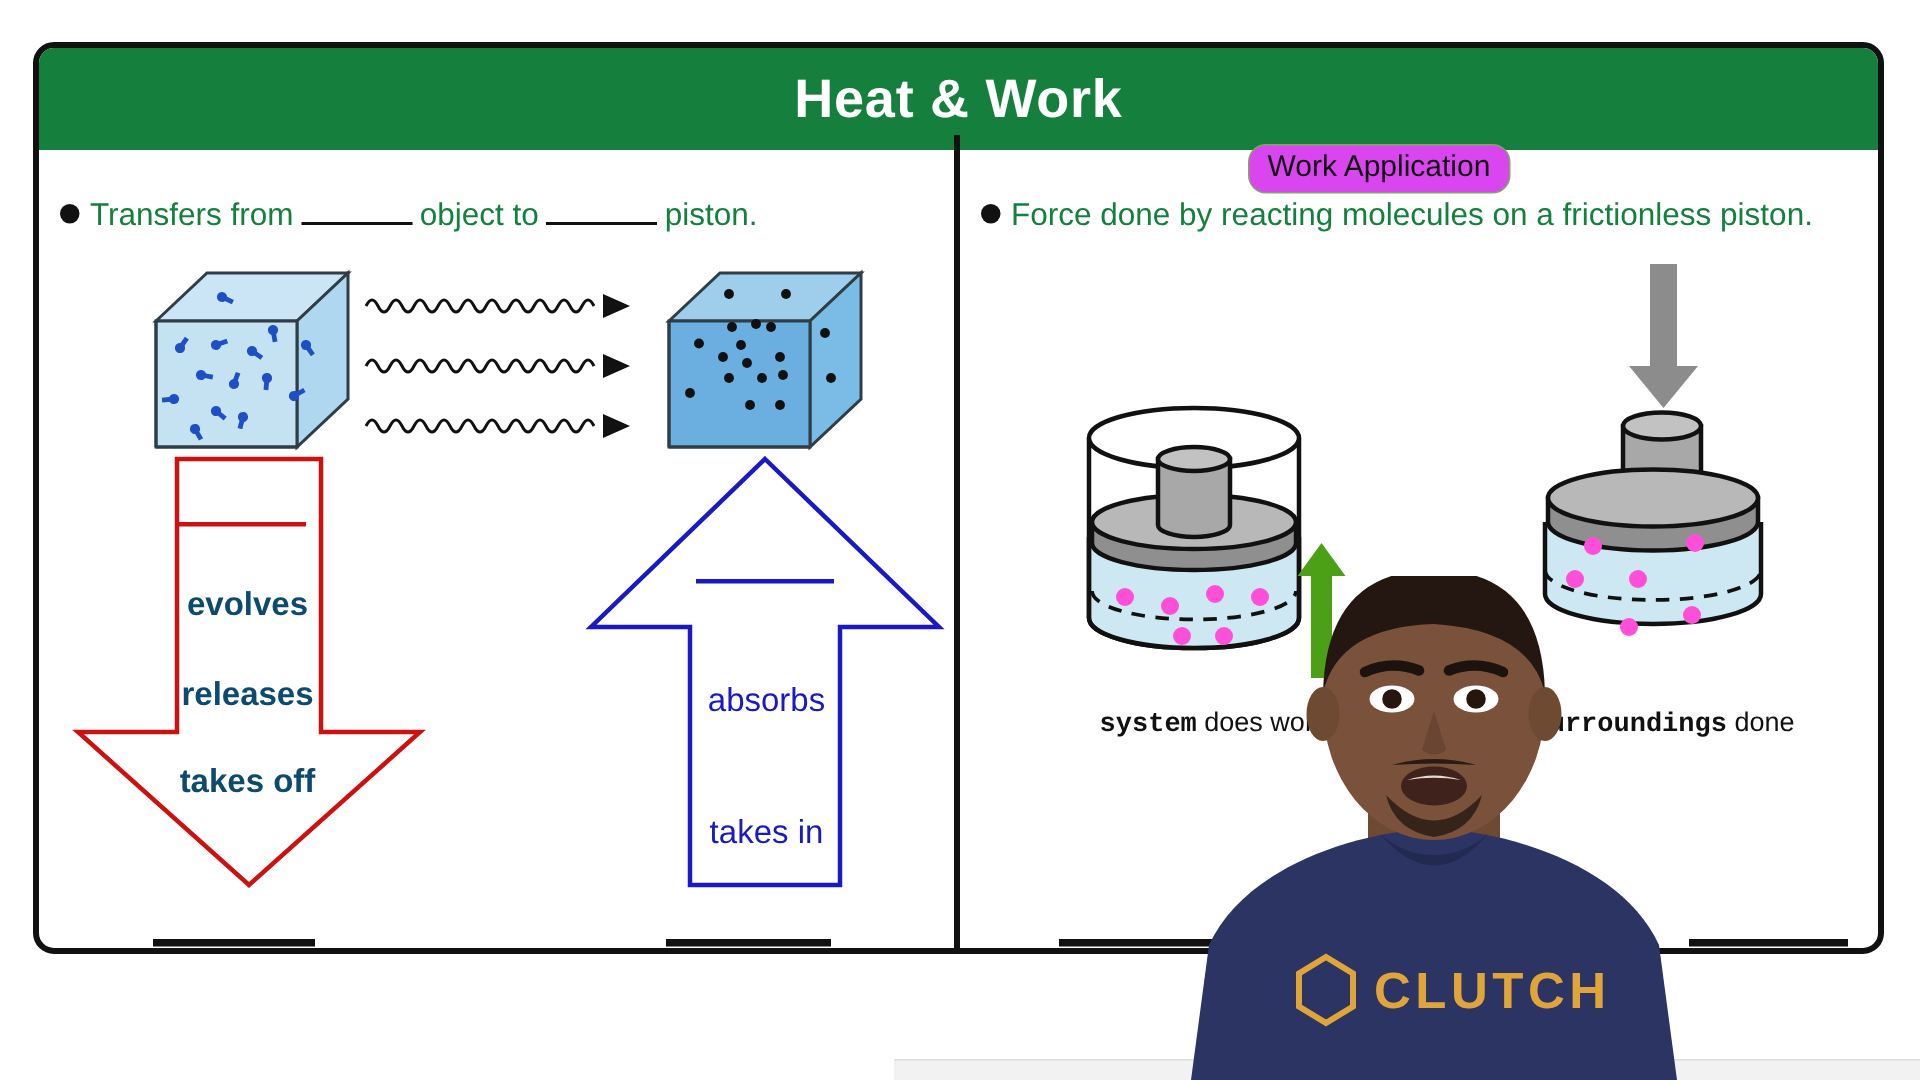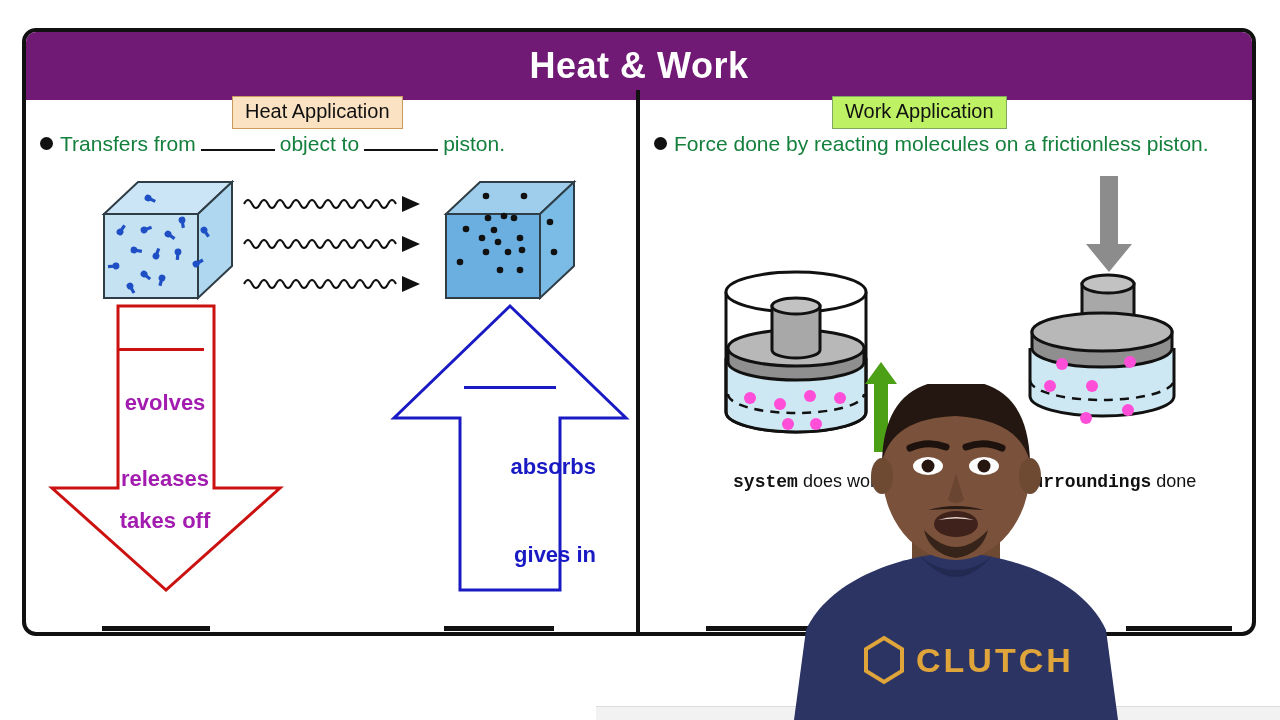--- a/index.html
+++ b/index.html
@@ -29,21 +29,21 @@
     overflow: hidden;
   }
 
   
   #title-banner {
     position: absolute;
     left: 0;
     top: 0;
     width: 100%;
     height: 68px;
-    background: #701a75;
+    background: #15803d;
     display: flex;
     align-items: center;
     justify-content: center;
   }
   #title-text {
     color: #ffffff;
     font-size: 36px;
     font-weight: bold;
     letter-spacing: 0.5px;
     font-family: "Liberation Sans", sans-serif;
@@ -72,22 +72,23 @@
   }
   #heat-header {
     left: 206px;
     top: 64px;
     background: #FBE2C3;
     border-color: #C99A5C;
   }
   #work-header {
     left: 806px;
     top: 64px;
-    background: #bef264;
+    background: #d946ef;
     border-color: #7EA860;
+    border-radius: 12px;
   }
 
   
   .bullet-line {
     position: absolute;
     font-size: 21px;
     color: #15803d;
     white-space: nowrap;
     display: flex;
     align-items: baseline;
@@ -119,41 +120,41 @@
   #cube-cold { left: 70px; top: 142px; }
   #cube-hot  { left: 412px; top: 142px; }
 
   
   #wavy-group { position: absolute; left: 212px; top: 158px; }
 
   
   #arrow-down-wrap { position: absolute; left: 8px; top: 270px; }
   .arrow-label-red {
     position: absolute;
-    color: #a21caf;
+    color: #0c4a6e;
     font-size: 22px;
     font-weight: bold;
     text-align: center;
     width: 170px;
     white-space: nowrap;
   }
   .blank-red {
     position: absolute;
     width: 86px;
     border-bottom: 3px solid #CC1111;
   }
 
   
   #arrow-up-wrap { position: absolute; left: 352px; top: 270px; }
   .arrow-label-blue {
     position: absolute;
     color: #1A1AC4;
     font-size: 22px;
-    font-weight: bold;
-    text-align: right;
+    font-weight: normal;
+    text-align: center;
     width: 170px;
     white-space: nowrap;
   }
   .blank-blue {
     position: absolute;
     width: 92px;
     border-bottom: 3px solid #1A1AC4;
   }
 
   
@@ -210,21 +211,20 @@
 <body>
 
 <div id="slide">
 
   <div id="title-banner">
     <div id="title-text">Heat &amp; Work</div>
   </div>
 
   <div id="divider"></div>
 
-  <div class="section-header" id="heat-header">Heat Application</div>
 
   <div class="bullet-line" id="heat-bullet">
     <span class="bullet-dot"></span>
     <span>Transfers from</span>
     <span class="blank-inline"></span>
     <span>object to</span>
     <span class="blank-inline"></span>
     <span>piston.</span>
   </div>
 
@@ -343,31 +343,31 @@
       </g>
     </svg>
   </div>
 
   <div id="arrow-down-wrap">
     <svg width="256" height="292" viewBox="0 0 256 292">
       <polygon points="84,4 180,4 180,186 246,186 132,288 18,186 84,186" fill="none" stroke="#CC1111" stroke-width="3"></polygon>
     </svg>
     <div class="blank-red" style="left:84px; top:46px;"></div>
     <div class="arrow-label-red" style="left:46px; top:88px;">evolves</div>
-    <div class="arrow-label-red" style="left:46px; top:148px;margin-top:16px;">releases</div>
+    <div class="arrow-label-red" style="left:46px; top:148px;">releases</div>
     <div class="arrow-label-red" style="left:46px; top:206px;">takes off</div>
   </div>
 
   <div id="arrow-up-wrap">
     <svg width="256" height="292" viewBox="0 0 256 292">
       <polygon points="132,4 248,116 182,116 182,288 82,288 82,116 16,116" fill="none" stroke="#1A1AC4" stroke-width="3"></polygon>
     </svg>
     <div class="blank-blue" style="left:86px; top:84px;"></div>
     <div class="arrow-label-blue" style="left:48px; top:152px;">absorbs</div>
-    <div class="arrow-label-blue" style="left:48px; top:240px;">gives in</div>
+    <div class="arrow-label-blue" style="left:48px; top:240px;">takes in</div>
   </div>
 
   <div class="answer-blank" id="blank-bl"></div>
   <div class="answer-blank" id="blank-bm"></div>
 
   <div class="section-header" id="work-header">Work Application</div>
 
   <div class="bullet-line" id="work-bullet">
     <span class="bullet-dot"></span>
     <span>Force done by reacting molecules on a frictionless piston.</span>

